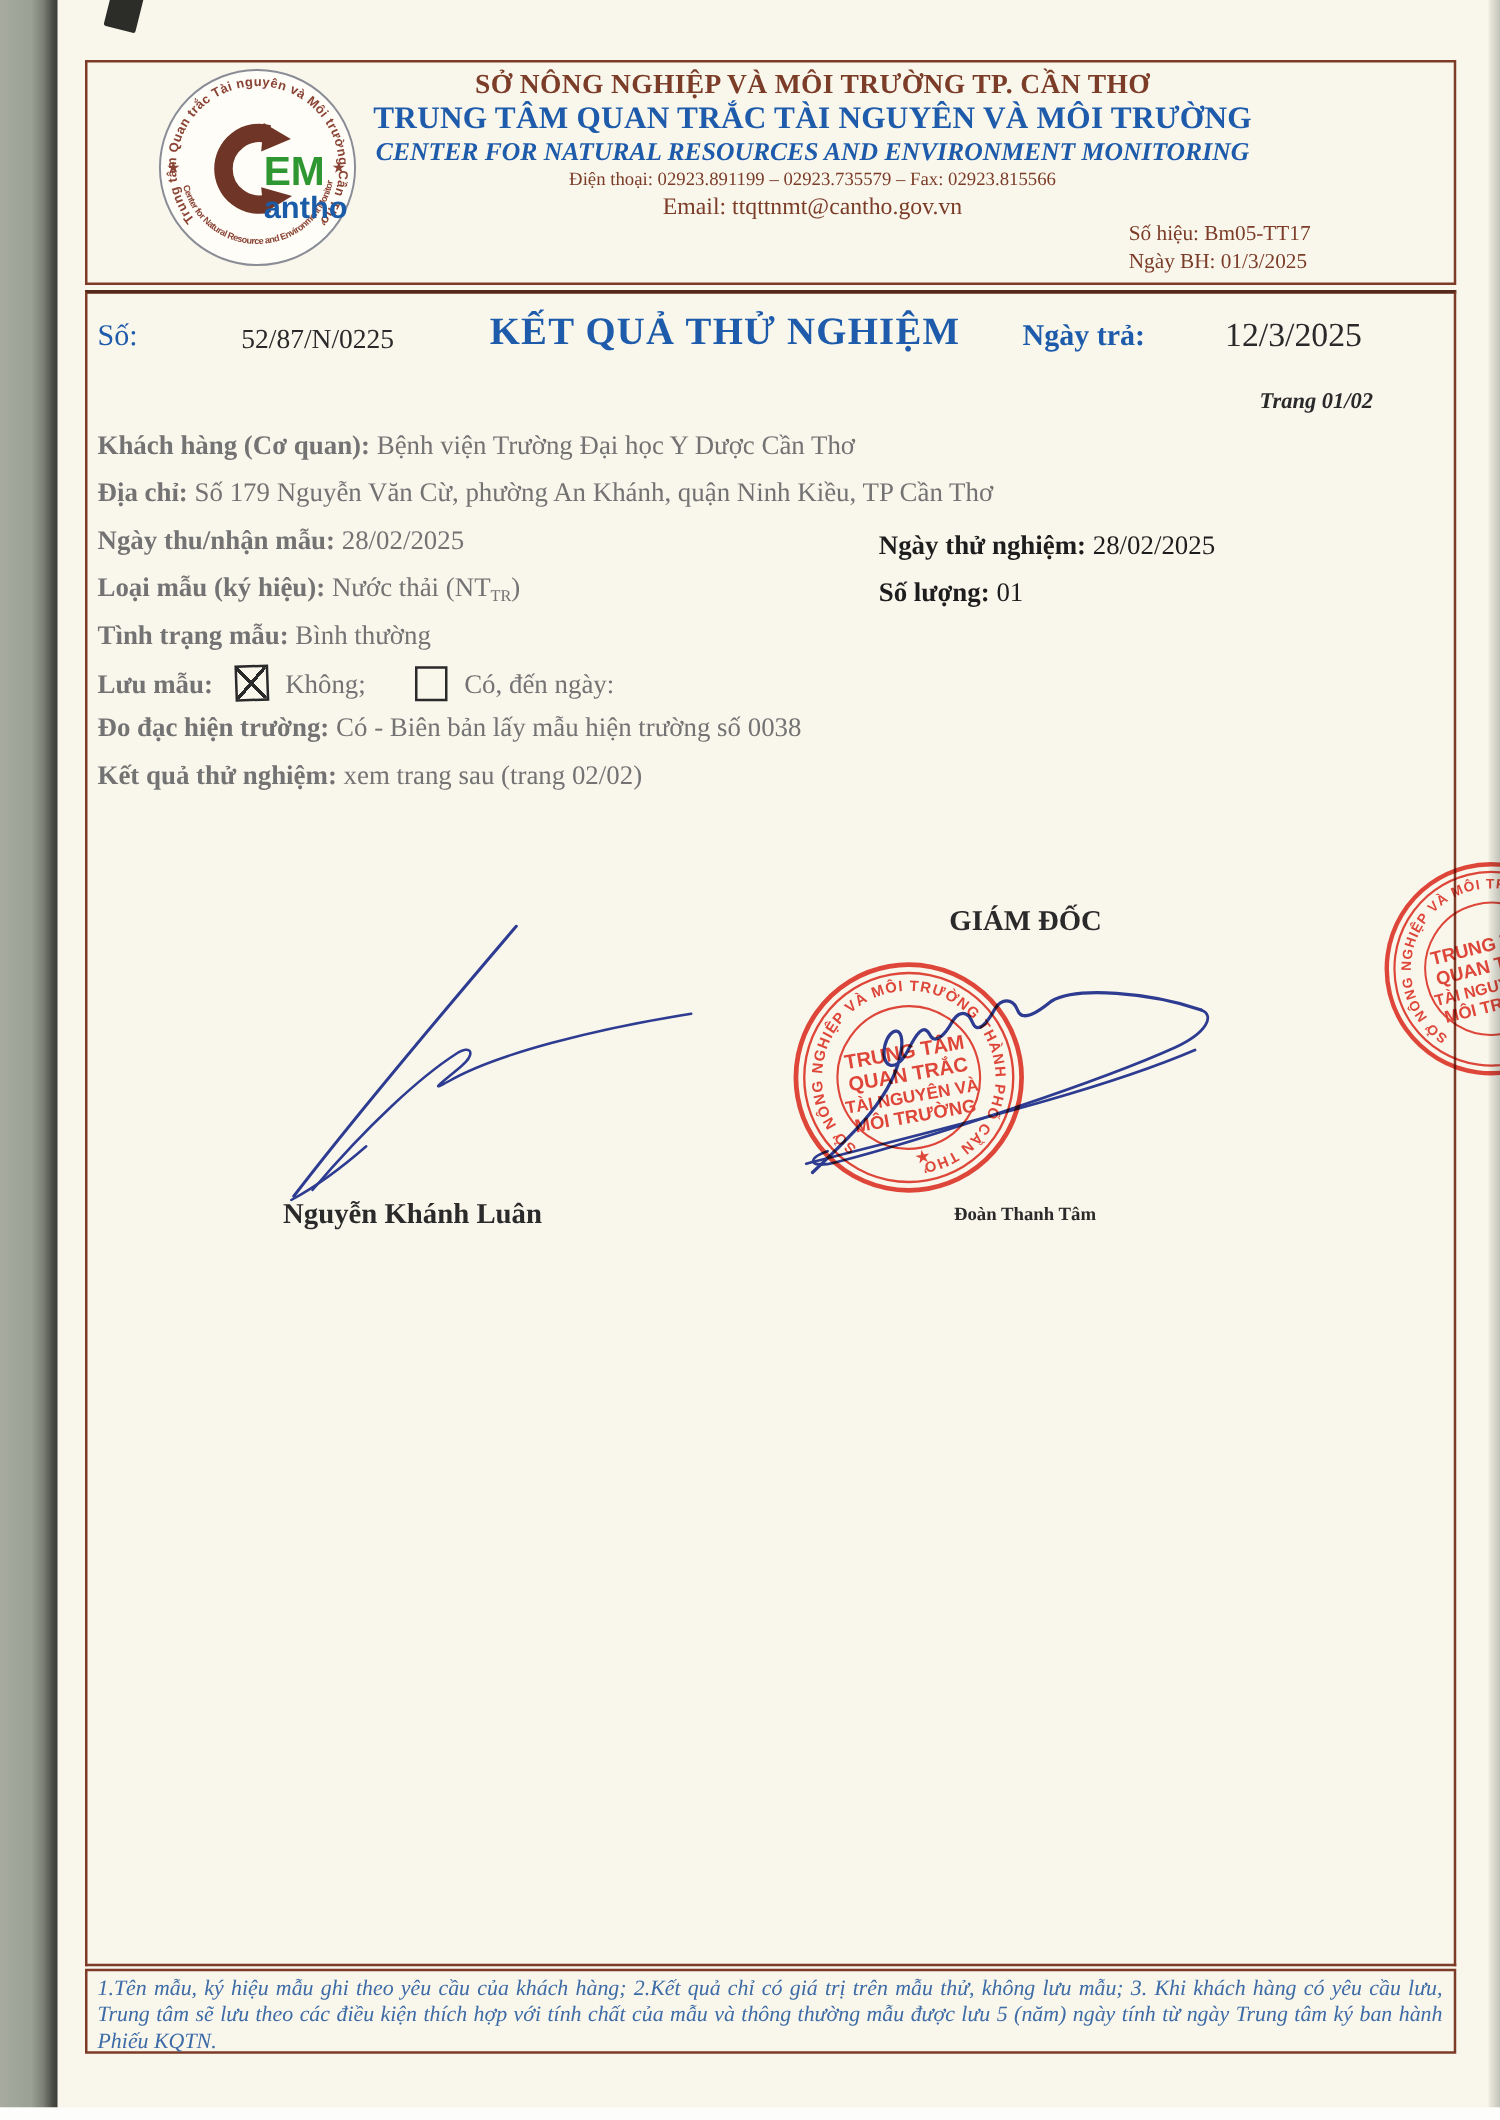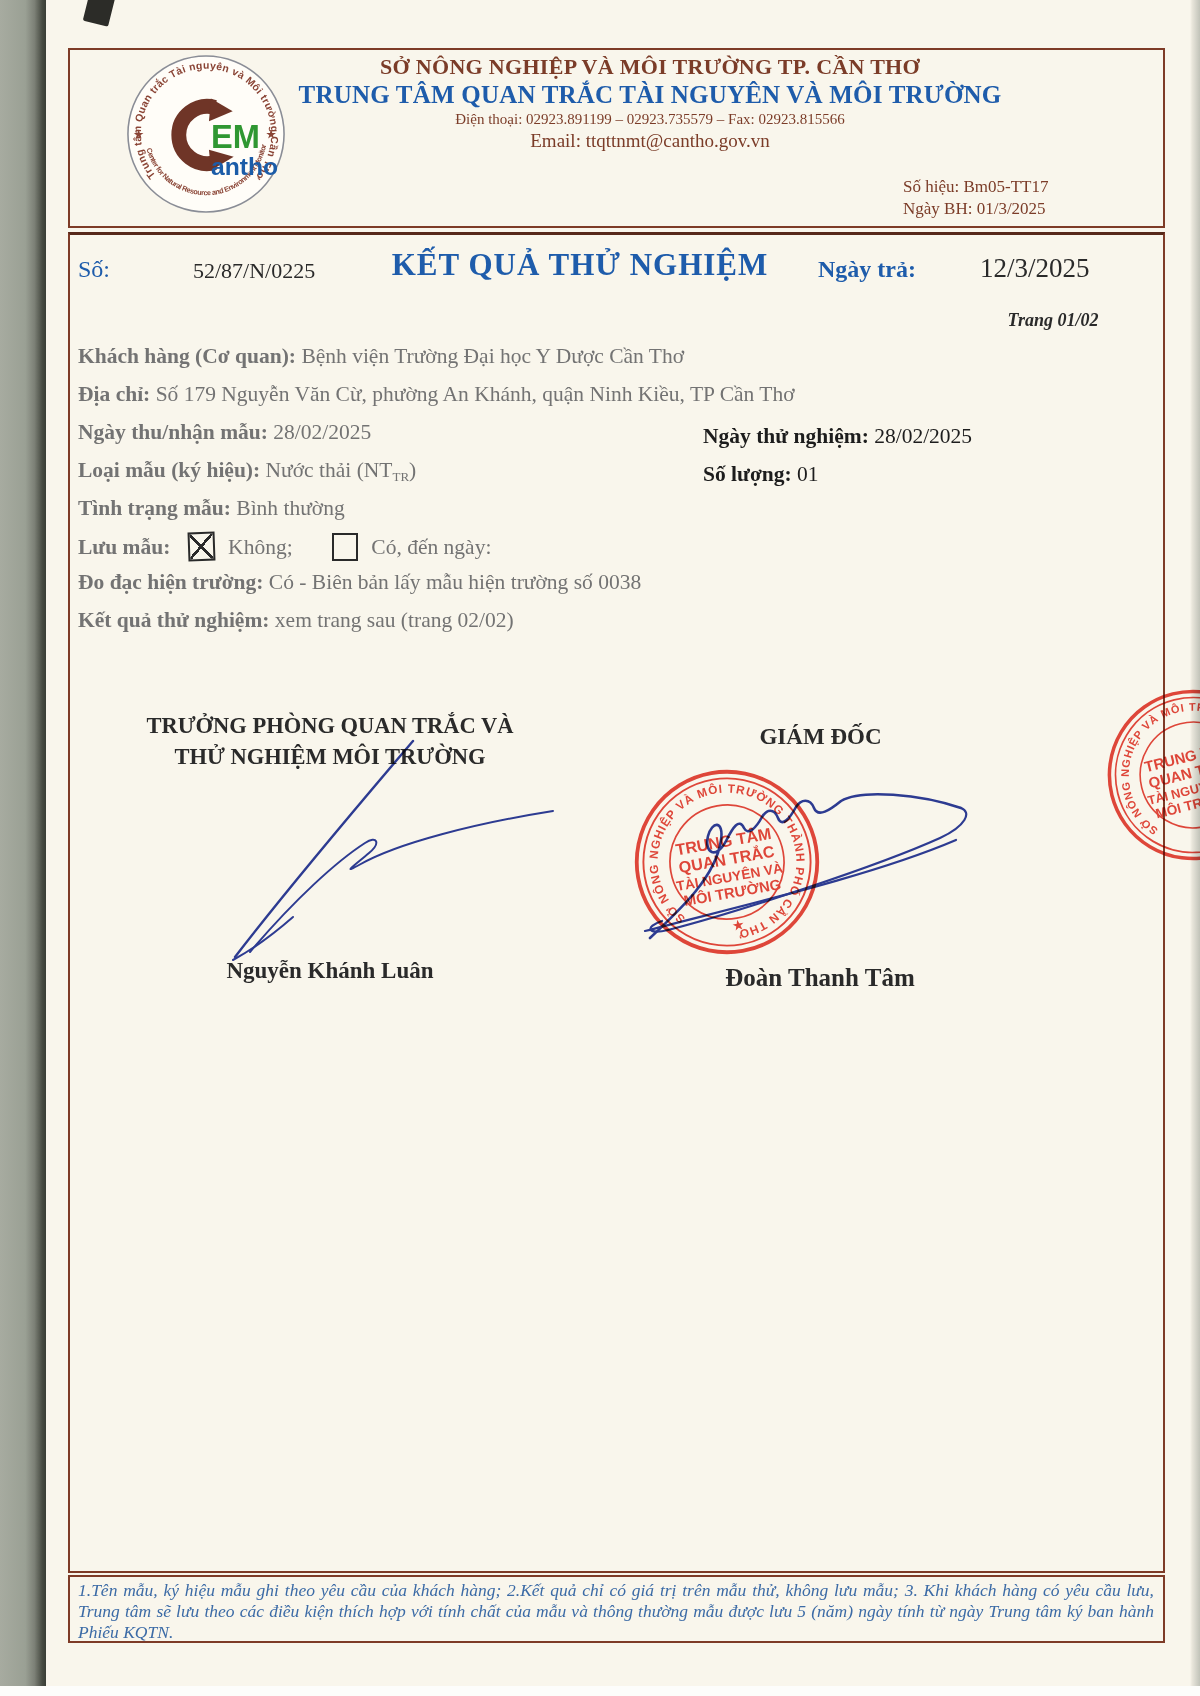--- a/index.html
+++ b/index.html
@@ -53,21 +53,21 @@
   .cbx2{margin-left:34px;width:22px;height:24px;transform:rotate(0deg);}
 
   
   .sig-title-left{position:absolute;left:100px;top:710px;width:460px;text-align:center;
     font-size:22.5px;font-weight:bold;color:#2a2a2a;line-height:31px;}
   .sig-title-right{position:absolute;left:698px;top:724px;width:245px;text-align:center;
     font-size:23px;font-weight:bold;color:#2a2a2a;}
   .sig-name-left{position:absolute;left:100px;top:958px;width:460px;text-align:center;
     font-size:23px;font-weight:bold;color:#2a2a2a;}
   .sig-name-right{position:absolute;left:690px;top:964px;width:260px;text-align:center;
-    font-size:25px;font-weight:bold;color:#2a2a2a;}
+    font-size:15px;font-weight:bold;color:#2a2a2a;}
   .sig-svg{position:absolute;mix-blend-mode:multiply;}
   .stamp{position:absolute;mix-blend-mode:multiply;opacity:.93;}
   .stamp text{font-family:"Liberation Sans", sans-serif;font-weight:bold;fill:#e23a2e;}
 
   
   .logo{position:absolute;left:122px;top:52px;}
   .logo text{font-family:"Liberation Sans", sans-serif;font-weight:bold;}
 
   
   .footer-note{position:absolute;left:78px;top:1580px;width:1076px;font-size:17.5px;font-style:italic;
@@ -105,20 +105,21 @@
       <polygon points="90,47 112,60 88,70" fill="#6f3527"></polygon>
       <polygon points="88,99 113,106 90,120" fill="#6f3527"></polygon>
     </g>
     <text x="90" y="97" font-size="33" fill="#2f9732">EM</text>
     <text x="90" y="124" font-size="25" fill="#1b5ca8">antho</text>
   </svg>
 
   <div class="hdr-text">
     <div class="hdr-l1">SỞ NÔNG NGHIỆP VÀ MÔI TRƯỜNG TP. CẦN THƠ</div>
     <div class="hdr-l2">TRUNG TÂM QUAN TRẮC TÀI NGUYÊN VÀ MÔI TRƯỜNG</div>
+    <div class="hdr-l3">CENTER FOR NATURAL RESOURCES AND ENVIRONMENT MONITORING</div>
     <div class="hdr-l5">Điện thoại: 02923.891199 – 02923.735579 – Fax: 02923.815566</div>
     <div class="hdr-l6">Email: ttqttnmt@cantho.gov.vn</div>
   </div>
 
   <div class="hdr-form">
     <div>Số hiệu: Bm05-TT17</div>
     <div>Ngày BH: 01/3/2025</div>
   </div>
 
   <div class="box box-main"></div>
@@ -167,24 +168,20 @@
   </div>
   <div class="row" style="top:570px;">
     <b>Đo đạc hiện trường:</b>
     <span>Có - Biên bản lấy mẫu hiện trường số 0038</span>
   </div>
   <div class="row" style="top:608px;">
     <b>Kết quả thử nghiệm:</b>
     <span>xem trang sau (trang 02/02)</span>
   </div>
 
-  <div class="sig-title-left">
-    <div>TRƯỞNG PHÒNG QUAN TRẮC VÀ</div>
-    <div>THỬ NGHIỆM MÔI TRƯỜNG</div>
-  </div>
   <div class="sig-title-right">GIÁM ĐỐC</div>
 
   <svg class="sig-svg" style="left:215px;top:733px;" width="345" height="232" viewBox="0 0 345 232">
     <g fill="none" stroke="#2e3d9d" stroke-width="2.4" stroke-linecap="round">
       <path d="M 20,224 C 60,172 140,76 198,8"></path>
       <path d="M 35,219 C 80,166 122,128 150,110 C 162,102 166,110 154,120 C 140,132 126,142 144,132 C 182,110 262,90 338,78" stroke-width="2"></path>
       <path d="M 18,227 C 42,214 62,198 78,184" stroke-width="2"></path>
     </g>
   </svg>
   <div class="sig-name-left">Nguyễn Khánh Luân</div>

